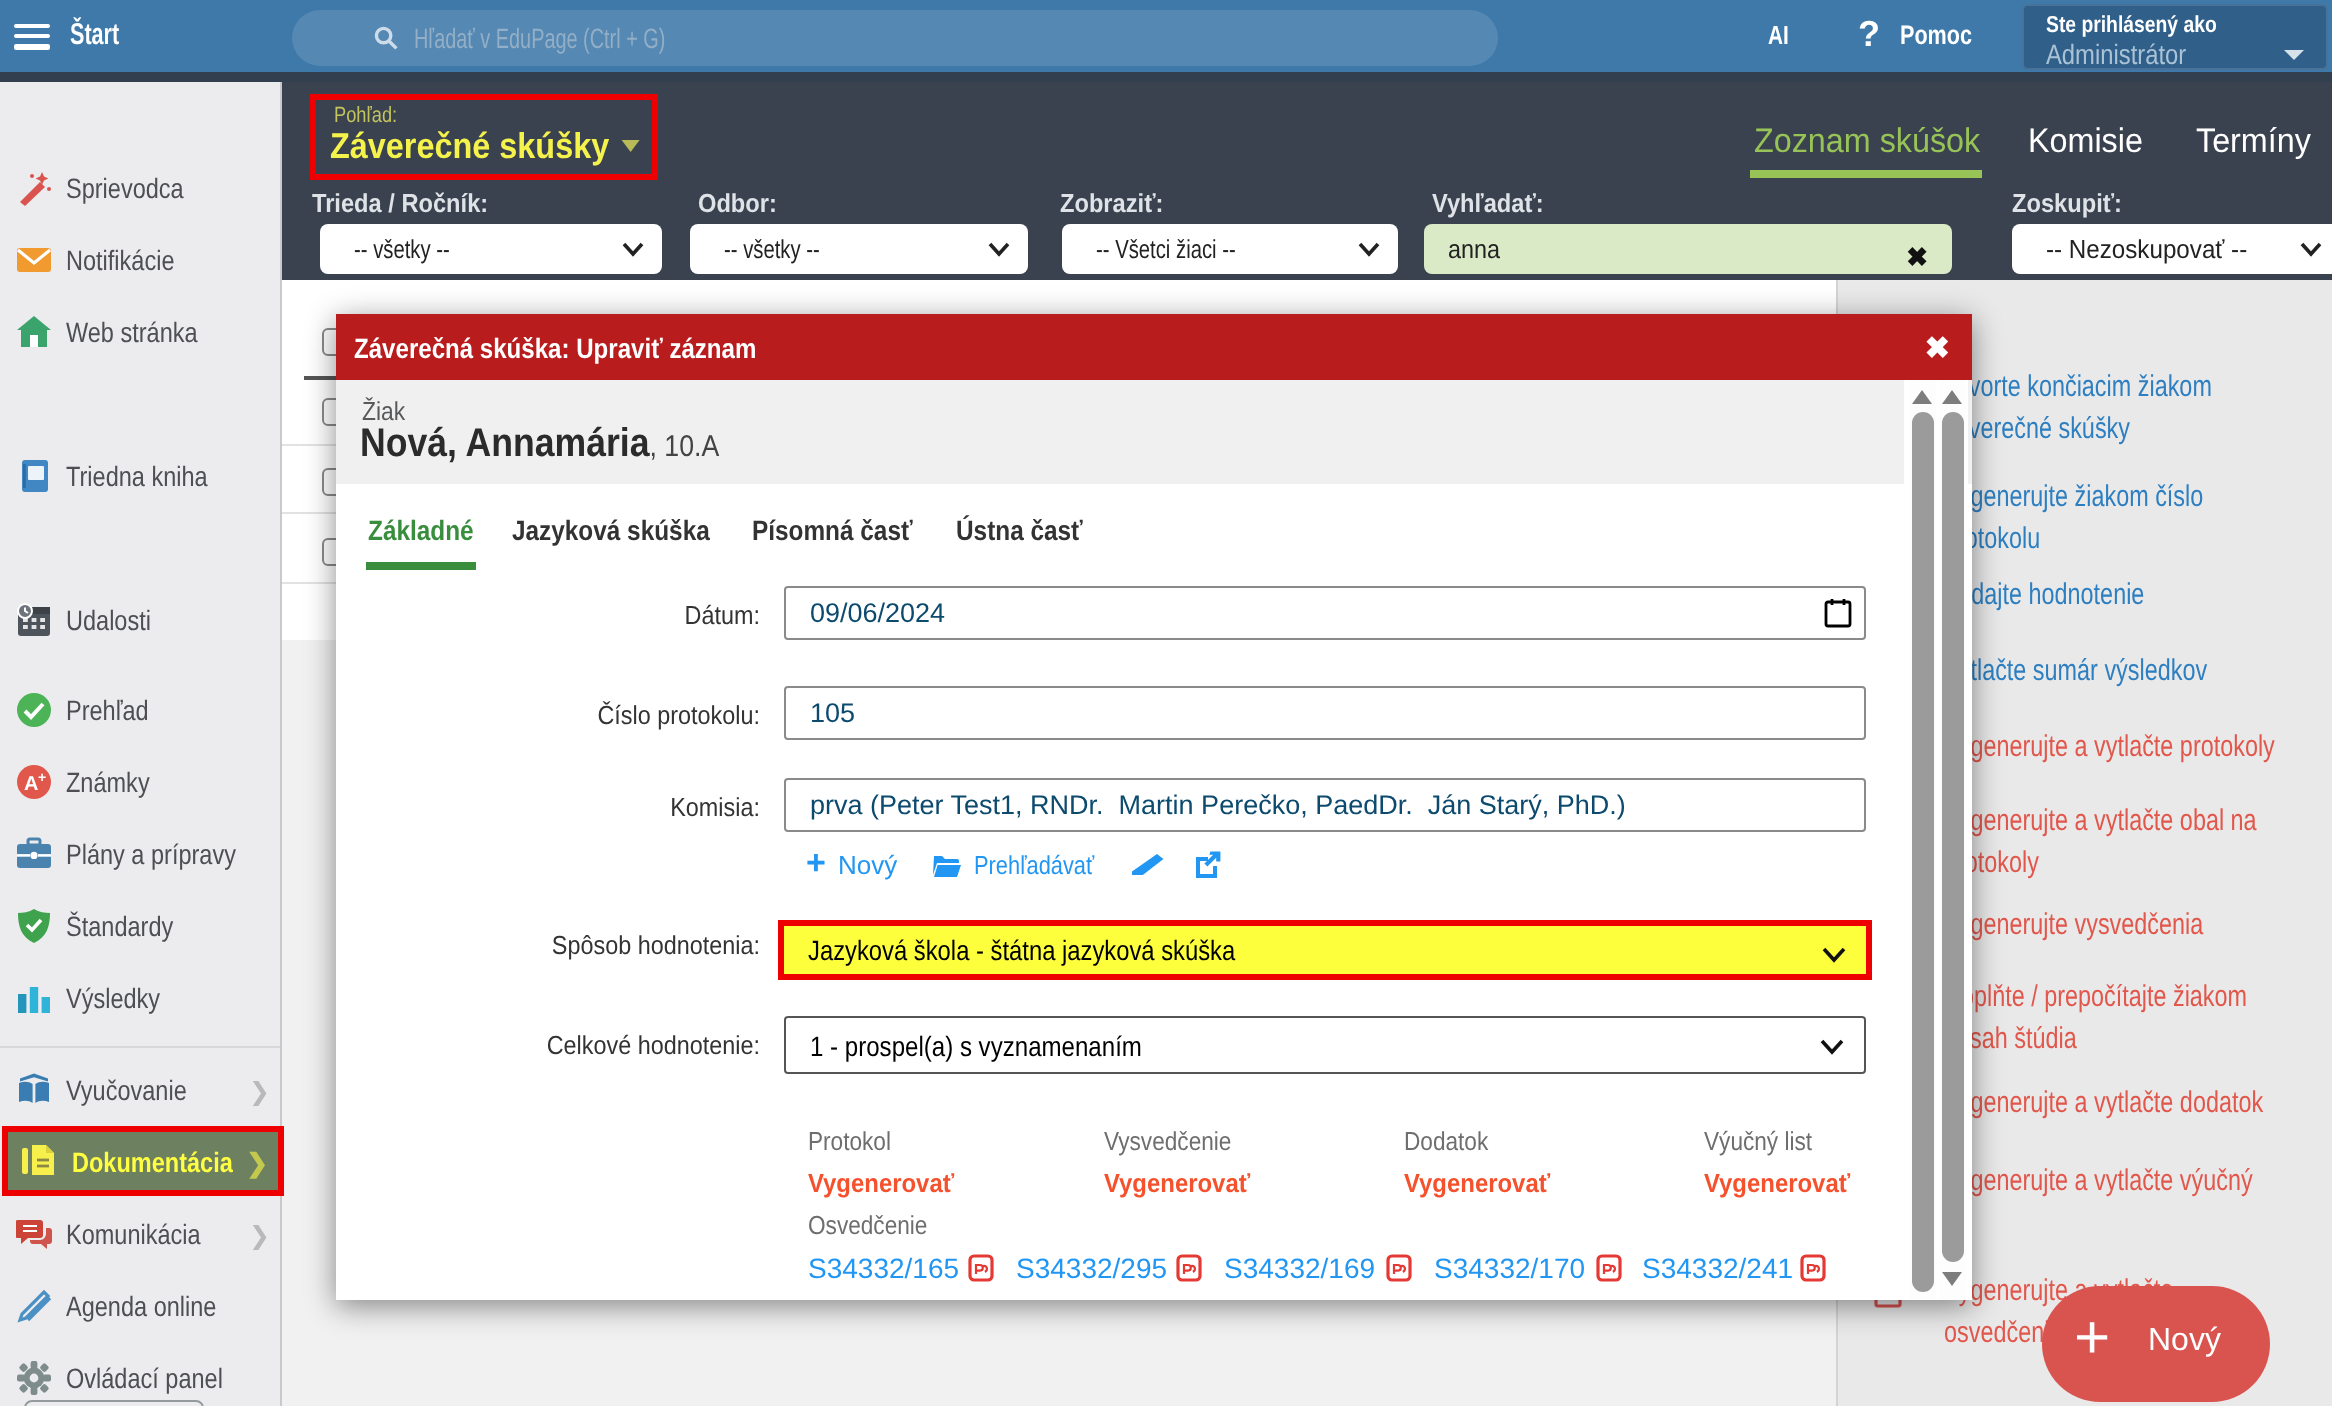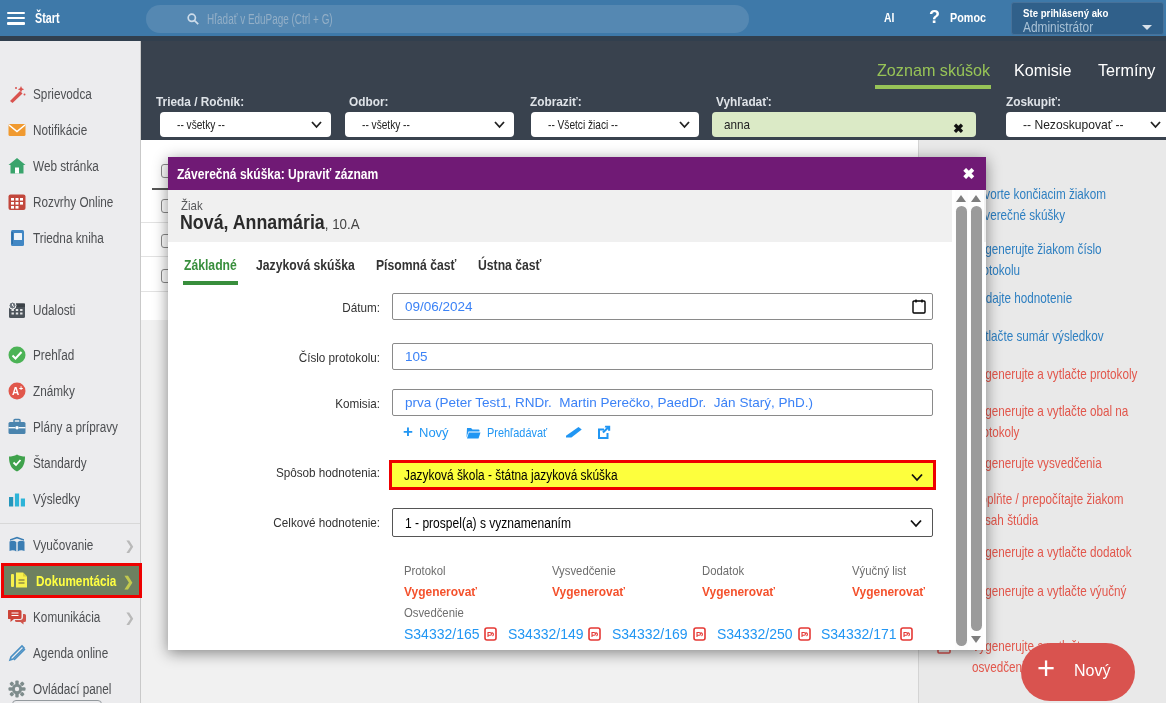--- a/index.html
+++ b/index.html
@@ -62,31 +62,31 @@
 .ritem { position:absolute; left:831px; font-size:15px; line-height:21px; white-space:nowrap; transform:scaleX(0.78); transform-origin:0 0; }
 .ritem.blue { color:#2d7fc1; }
 .ritem.red { color:#e2574c; }
 .ricon { position:absolute; left:796px; width:14px; height:14px; }
 #novy { position:absolute; left:880px; top:503px; width:114px; height:58px; background:#d9534f; border-radius:29px; z-index:25; }
 #novy .pl { position:absolute; left:16px; top:8px; color:#fff; font-size:31px; font-weight:100; }
 #novy .tx { position:absolute; left:53px; top:19px; color:#fff; font-size:16px; }
 
 
 #modal { position:absolute; left:168px; top:157px; width:818px; height:493px; background:#fff; box-shadow:0 3px 14px rgba(0,0,0,0.45); z-index:20; }
-#mhead { position:absolute; left:0; top:0; width:818px; height:33px; background:#701a75; }
+#mhead { position:absolute; left:0; top:0; width:818px; height:33px; background:#b91c1c; }
 #mtitle { position:absolute; left:9px; top:9px; color:#fff; font-size:14px; font-weight:bold; transform:scaleX(0.86); transform-origin:0 0; white-space:nowrap; }
 #mclose { position:absolute; right:11px; top:8px; color:#fff; font-size:15px; font-weight:bold; }
 #mgray { position:absolute; left:0; top:33px; width:818px; height:52px; background:#f0f0f0; }
 #mziak { position:absolute; left:13px; top:8px; font-size:13px; color:#58595b; transform:scaleX(0.88); transform-origin:0 0; }
 #mname { position:absolute; left:12px; top:21px; font-size:20px; font-weight:bold; color:#2b2b2b; white-space:nowrap; transform:scaleX(0.89); transform-origin:0 0; }
 #mname span { font-size:15px; font-weight:normal; color:#444; }
 .mtab { position:absolute; top:100px; font-size:14px; font-weight:bold; color:#333; white-space:nowrap; transform:scaleX(0.87); transform-origin:0 0; }
 #mtabund { position:absolute; left:15px; top:124px; width:55px; height:3.5px; background:#388e3c; }
 .mlabel { position:absolute; width:212px; text-align:right; font-size:13px; color:#333; transform:scaleX(0.9); transform-origin:100% 0; white-space:nowrap; }
-.minput { position:absolute; left:224px; width:541px; height:27px; border:1px solid #8a8a8a; border-radius:2px; background:#fff; font-size:13.5px; color:#3b82f6; line-height:26px; padding-left:12px; }
+.minput { position:absolute; left:224px; width:541px; height:27px; border:1px solid #8a8a8a; border-radius:2px; background:#fff; font-size:13.5px; color:#0c4a6e; line-height:26px; padding-left:12px; }
 #redsel { position:absolute; left:221px; top:303px; width:547px; height:30px; border:3px solid #ee0000; background:#fdff3d; }
 #redsel .tx { position:absolute; left:12px; top:4px; font-size:14px; color:#000; white-space:nowrap; transform:scaleX(0.85); transform-origin:0 0; }
 #gensel { position:absolute; left:224px; top:351px; width:541px; height:29px; border:1px solid #555; border-radius:2px; background:#fff; font-size:14px; color:#000; line-height:28px; padding-left:12px; }
 .doclab { position:absolute; font-size:13px; color:#6e6e6e; transform:scaleX(0.87); transform-origin:0 0; white-space:nowrap; }
 .vygen { position:absolute; font-size:13px; font-weight:bold; color:#f4512c; transform:scaleX(0.92); transform-origin:0 0; }
 .slink { position:absolute; font-size:14px; color:#2196f3; }
 #mlinks { position:absolute; left:236px; top:268px; height:16px; font-size:13.5px; color:#2196f3; }
 
 #sgutter { position:absolute; right:2px; top:33px; width:32px; height:460px; background:#fff; }
 .sbtrack { position:absolute; top:33px; width:13px; height:460px; background:#fdfdfd; }
@@ -138,36 +138,20 @@
         <path d="M1 4 L9 10.5 L17 4" fill="none" stroke="#fff" stroke-width="1.6"></path>
       </svg>
       <div class="tx">Notifikácie</div>
     </div>
   <div class="nav" style="top:111px">
       <svg class="ic" viewBox="0 0 18 18">
         <path d="M9 1 L17.5 8 L15.5 8 L15.5 16.5 L2.5 16.5 L2.5 8 L0.5 8 Z" fill="#3aa46c"></path>
         <rect x="7" y="10.5" width="4" height="6" fill="#fff"></rect>
       </svg>
       <div class="tx">Web stránka</div>
-    </div>
-  <div class="nav" style="top:147px">
-      <svg class="ic" viewBox="0 0 18 18">
-        <rect x="0.5" y="1.5" width="17" height="15.5" rx="2" fill="#c2473c"></rect>
-        <g fill="#fff">
-          <rect x="3" y="5" width="3" height="2.6"></rect>
-          <rect x="7.5" y="5" width="3" height="2.6"></rect>
-          <rect x="12" y="5" width="3" height="2.6"></rect>
-          <rect x="3" y="9" width="3" height="2.6"></rect>
-          <rect x="7.5" y="9" width="3" height="2.6"></rect>
-          <rect x="12" y="9" width="3" height="2.6"></rect>
-          <rect x="3" y="13" width="3" height="2.6"></rect>
-          <rect x="7.5" y="13" width="3" height="2.6"></rect>
-        </g>
-      </svg>
-      <div class="tx">Rozvrhy Online</div>
     </div>
   <div class="nav" style="top:183px">
       <svg class="ic" viewBox="0 0 18 18">
         <rect x="3" y="1" width="13" height="16" rx="1.5" fill="#4187c4"></rect>
         <rect x="6" y="4" width="8" height="7" rx="0.5" fill="#fff" opacity="0.9"></rect>
         <g stroke="#2a6ca6" stroke-width="1.4">
           <line x1="4.2" y1="3" x2="4.2" y2="15"></line>
         </g>
       </svg>
       <div class="tx">Triedna kniha</div>
@@ -285,20 +269,24 @@
         <path d="M12 1.5 l4 4 h-4 z" fill="#d9d23a"></path>
         <line x1="7.5" y1="9" x2="13.5" y2="9" stroke="#8b8745" stroke-width="1.4"></line>
         <line x1="7.5" y1="12" x2="13.5" y2="12" stroke="#8b8745" stroke-width="1.4"></line>
       </svg>
       <div class="tx">Dokumentácia</div>
       <div class="ch">❯</div>
     </div>
 </div>
 
 <div id="darkpanel">
+  <div id="pohlbox">
+      <div id="pohl1">Pohľad:</div>
+      <div id="pohl2">Záverečné skúšky<span class="car"></span></div>
+    </div>
   <div class="tab" id="tab1">Zoznam skúšok</div>
   <div id="tabund"></div>
   <div class="tab" style="left:873px">Komisie</div>
   <div class="tab" style="left:957px">Termíny</div>
   <div class="flabel" style="left:15px">Trieda / Ročník:</div>
   <div class="flabel" style="left:208px">Odbor:</div>
   <div class="flabel" style="left:389px">Zobraziť:</div>
   <div class="flabel" style="left:575px">Vyhľadať:</div>
   <div class="flabel" style="left:865px">Zoskupiť:</div>
   <div class="fsel" style="left:19px;width:171px"><i class="st">-- všetky --</i><svg class="vchev" width="11" height="11" viewBox="0 0 11 11">
@@ -409,24 +397,24 @@
   <div class="doclab" style="left:236px;top:406px">Protokol</div>
   <div class="doclab" style="left:384px;top:406px">Vysvedčenie</div>
   <div class="doclab" style="left:534px;top:406px">Dodatok</div>
   <div class="doclab" style="left:684px;top:406px">Výučný list</div>
   <div class="vygen" style="left:236px;top:427px">Vygenerovať</div>
   <div class="vygen" style="left:384px;top:427px">Vygenerovať</div>
   <div class="vygen" style="left:534px;top:427px">Vygenerovať</div>
   <div class="vygen" style="left:684px;top:427px">Vygenerovať</div>
   <div class="doclab" style="left:236px;top:448px">Osvedčenie</div>
   <div class="slink" style="left:236px;top:469px">S34332/165</div>
-  <div class="slink" style="left:340px;top:469px">S34332/149</div>
+  <div class="slink" style="left:340px;top:469px">S34332/295</div>
   <div class="slink" style="left:444px;top:469px">S34332/169</div>
-  <div class="slink" style="left:549px;top:469px">S34332/250</div>
-  <div class="slink" style="left:653px;top:469px">S34332/171</div>
+  <div class="slink" style="left:549px;top:469px">S34332/170</div>
+  <div class="slink" style="left:653px;top:469px">S34332/241</div>
 
   <svg class="abs" style="left:316px;top:470px" width="13" height="14" viewBox="0 0 13 14">
       <rect x="1" y="1" width="11" height="12" rx="2" fill="none" stroke="#e53935" stroke-width="1.6"></rect>
       <path d="M4 10 V5.5 h2 a1.4 1.4 0 0 1 0 2.8 h-2 M8.5 9 c2 -1.5 0.5 -3.5 -1 -3" fill="none" stroke="#e53935" stroke-width="1.1"></path>
     </svg>
   <svg class="abs" style="left:420px;top:470px" width="13" height="14" viewBox="0 0 13 14">
       <rect x="1" y="1" width="11" height="12" rx="2" fill="none" stroke="#e53935" stroke-width="1.6"></rect>
       <path d="M4 10 V5.5 h2 a1.4 1.4 0 0 1 0 2.8 h-2 M8.5 9 c2 -1.5 0.5 -3.5 -1 -3" fill="none" stroke="#e53935" stroke-width="1.1"></path>
     </svg>
   <svg class="abs" style="left:525px;top:470px" width="13" height="14" viewBox="0 0 13 14">

